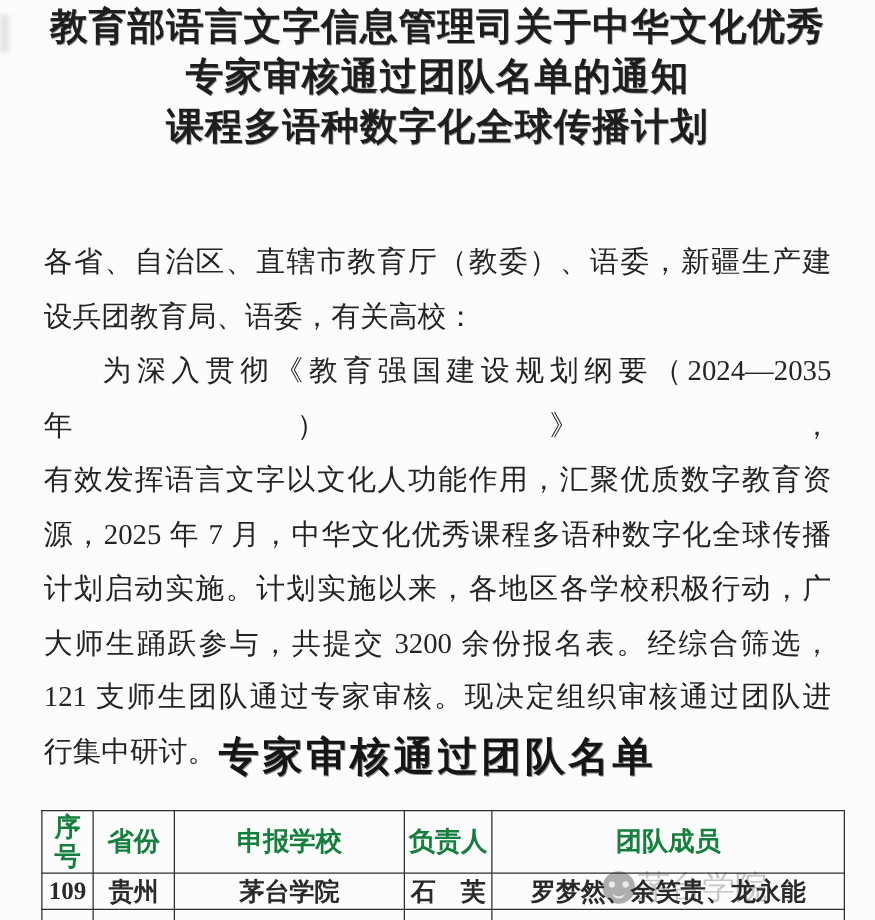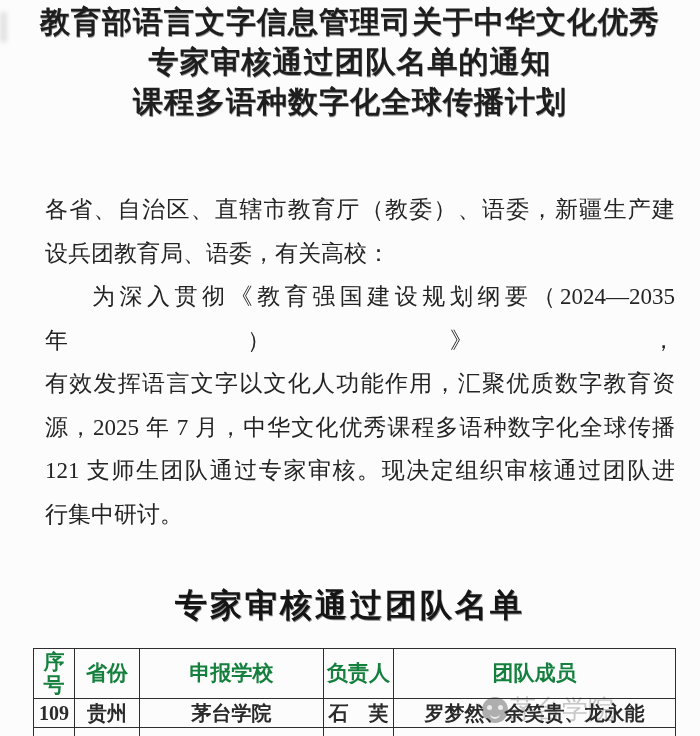--- a/index.html
+++ b/index.html
@@ -20,21 +20,21 @@
     position:absolute;top:2px;left:0;width:700px;
     text-align:center;
   }
   .title-line{
     font-size:30px;font-weight:700;line-height:40px;
     letter-spacing:1px;color:#1e1e1e;
     text-shadow:0.6px 0.6px 0.4px rgba(30,30,30,.45);
     white-space:nowrap;
   }
   .body-block{
-    position:absolute;top:188px;left:45px;width:630px;
+    position:absolute;top:188px;left:35px;width:630px;
   }
   .body-line{
     font-size:23px;line-height:43.5px;color:#242424;
     white-space:nowrap;
   }
   .body-line.stretch{
     white-space:normal;
     text-align:justify;
     text-align-last:justify;
   }
@@ -98,20 +98,22 @@
     <div class="title-line">专家审核通过团队名单的通知</div>
     <div class="title-line">课程多语种数字化全球传播计划</div>
   </div>
 
   <div class="body-block">
     <div class="body-line stretch">各省、自治区、直辖市教育厅（教委）、语委，新疆生产建</div>
     <div class="body-line">设兵团教育局、语委，有关高校：</div>
     <div class="body-line stretch indent">为深入贯彻《教育强国建设规划纲要（2024—2035 年）》，</div>
     <div class="body-line stretch">有效发挥语言文字以文化人功能作用，汇聚优质数字教育资</div>
     <div class="body-line stretch">源，2025 年 7 月，中华文化优秀课程多语种数字化全球传播</div>
+    <div class="body-line stretch">计划启动实施。计划实施以来，各地区各学校积极行动，广</div>
+    <div class="body-line stretch">大师生踊跃参与，共提交 3200 余份报名表。经综合筛选，</div>
     <div class="body-line stretch">121 支师生团队通过专家审核。现决定组织审核通过团队进</div>
     <div class="body-line">行集中研讨。</div>
   </div>
 
   <div class="section-heading">专家审核通过团队名单</div>
 
   <div class="watermark">
     <span class="wm-logo">
         <span class="wm-mouth"></span>
       </span>

